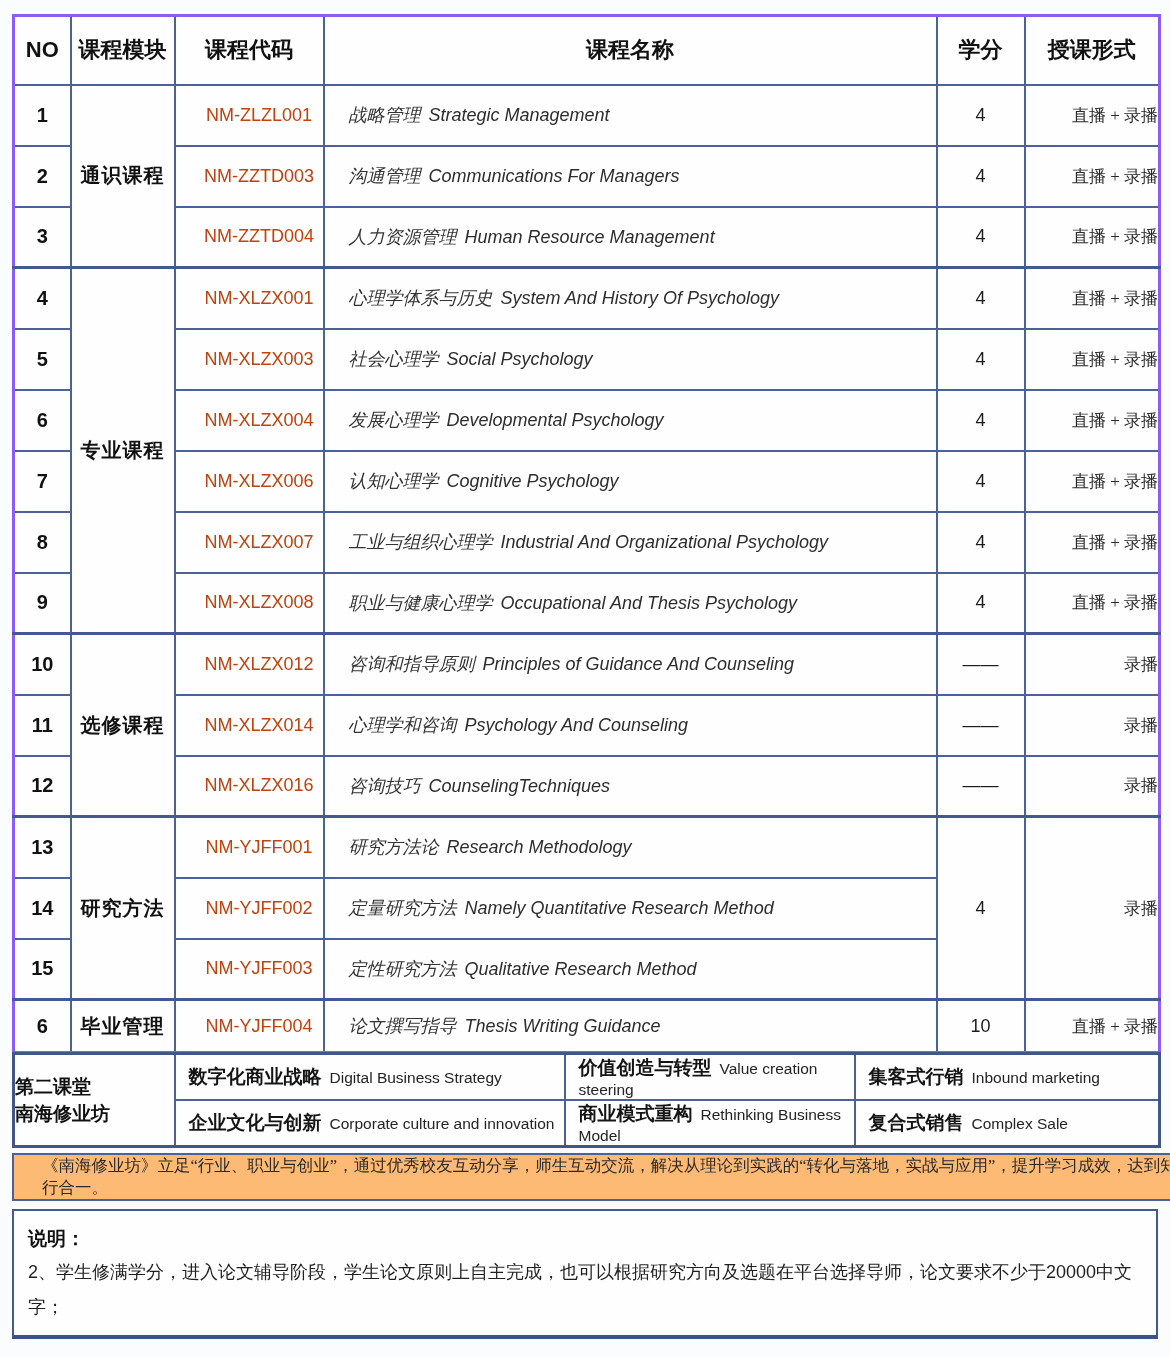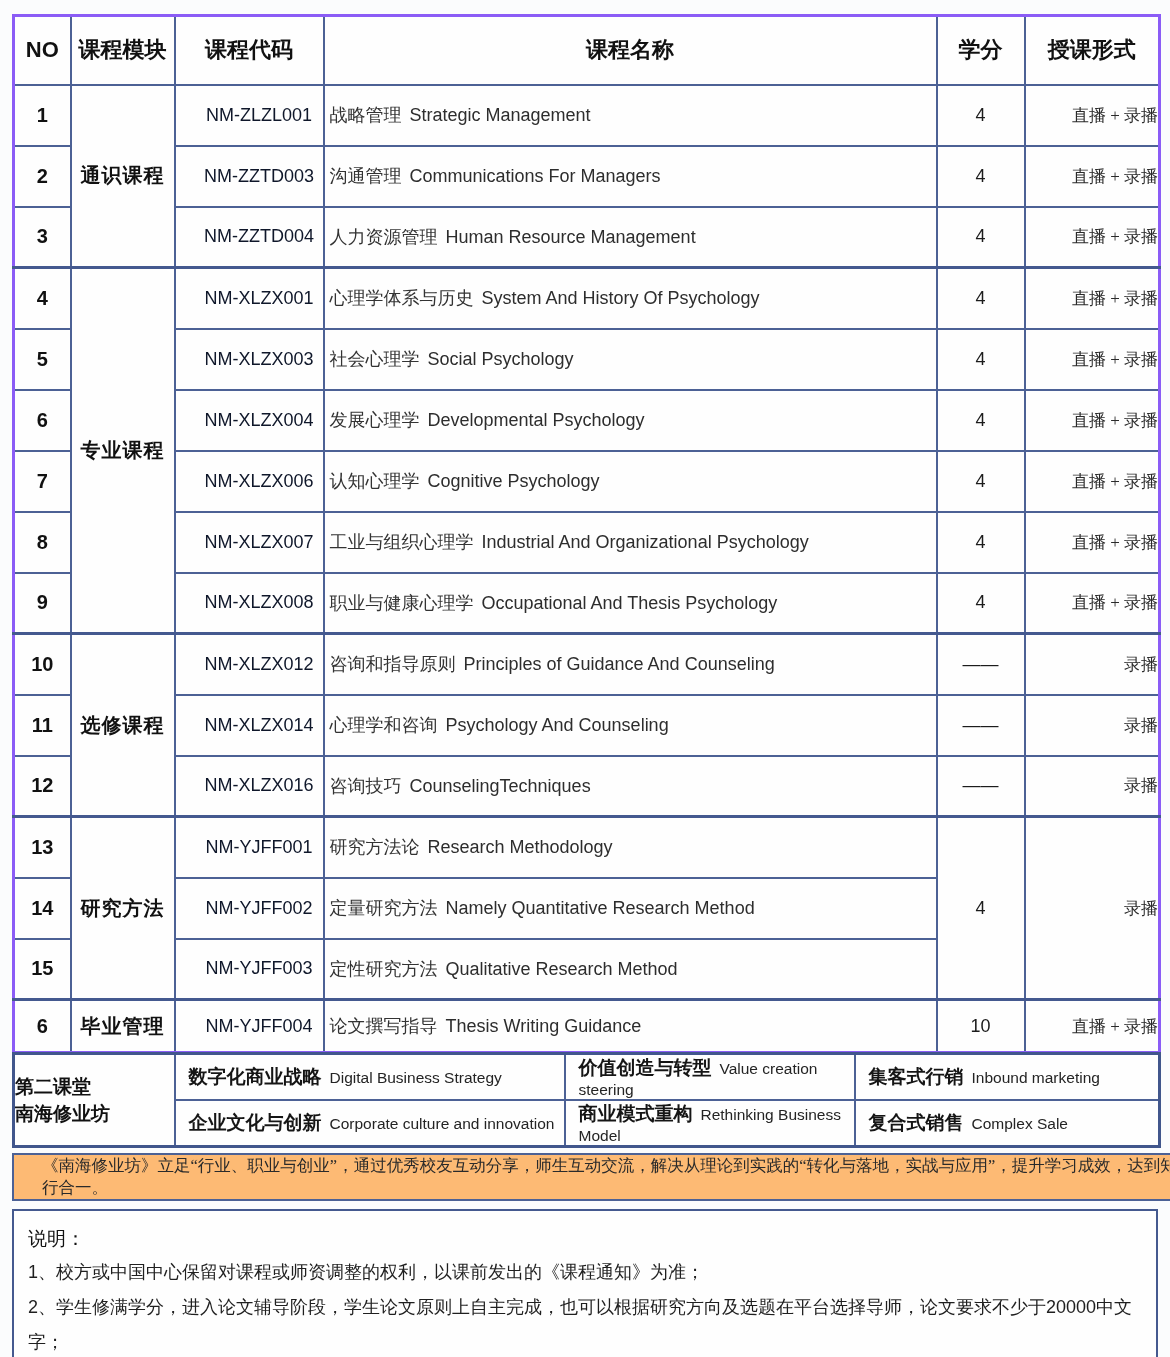--- a/index.html
+++ b/index.html
@@ -19,22 +19,22 @@
   .sc-table{border:3px solid #41568c;margin-top:-2px;}
 
   tr.hdr{height:69px;}
   tr.r{height:61px;}
   tr.r16{height:53px;}
   tr.group-top td{border-top:3px solid #44598f;}
 
   th.h{font-size:22px;font-weight:bold;text-align:center;color:#111;}
   td.no{font-size:20px;font-weight:bold;text-align:center;color:#111;}
   td.module{font-size:20px;font-weight:bold;text-align:center;color:#111;letter-spacing:1px;border-radius:18px;}
-  td.code{font-size:18px;text-align:center;color:#0f172a;padding-left:20px;}
-  td.name{text-align:left;padding-left:5px;}
+  td.code{font-size:18px;text-align:center;color:#c2410c;padding-left:20px;}
+  td.name{text-align:left;padding-left:24px;font-style:italic;}
   .name-zh{font-family:"Liberation Serif", serif;font-size:18px;color:#333;margin-right:8px;}
   .name-en{font-size:18px;color:#2d2d2d;}
   td.credits{font-size:18px;text-align:center;color:#1c1c1c;}
   td.fmt{font-family:"Liberation Serif", serif;font-size:17px;text-align:right;color:#2a2a2a;}
 
   
   tr.sc{height:35px;}
   td.sc-title{text-align:left;font-size:19px;font-weight:bold;color:#111;line-height:27px;}
   td.sc-item{text-align:left;padding-left:13px;margin-top:43px;}
   .sc-zh{font-size:19px;font-weight:bold;color:#151515;margin-right:8px;}
@@ -45,21 +45,21 @@
     width:1142px;margin-top:5px;border:2px solid #4c6195;background:#fdba74;
     height:44px;display:flex;align-items:center;padding-left:28px;box-sizing:content-box;
   }
   .note-text{font-family:"Liberation Serif", serif;font-size:16.5px;color:#2a2a2a;}
 
   
   .remarks-box{
     width:1142px;margin-top:8px;border:2px solid #44598f;border-bottom:4px solid #3c5186;
     background:#fefefe;padding:12px 2px 10px 14px;box-sizing:border-box;width:1146px;
   }
-  .remarks-title{font-size:19px;font-weight:normal;color:#111;line-height:32px;}
+  .remarks-title{font-size:19px;font-weight:bold;color:#111;line-height:32px;}
   .remarks-line{font-size:18px;color:#1f1f1f;line-height:35px;margin:0;}
 </style>
 </head>
 <body>
 
 <div class="page">
 
   <table class="main-table">
     <colgroup>
       <col style="width:57px">
@@ -223,18 +223,17 @@
       </tr>
     </tbody>
   </table>
 
   <div class="note-box">
     <span class="note-text">《南海修业坊》立足“行业、职业与创业”，通过优秀校友互动分享，师生互动交流，解决从理论到实践的“转化与落地，实战与应用”，提升学习成效，达到知行合一。</span>
   </div>
 
   <div class="remarks-box">
     <div class="remarks-title">说明：</div>
-    <p class="remarks-line">1、校方或中国中心保留对课程或师资调整的权利，以课前发出的《课程通知》为准；</p>
     <p class="remarks-line">2、学生修满学分，进入论文辅导阶段，学生论文原则上自主完成，也可以根据研究方向及选题在平台选择导师，论文要求不少于20000中文字；</p>
 
   </div>
 
 </div>
 
 </body></html>

